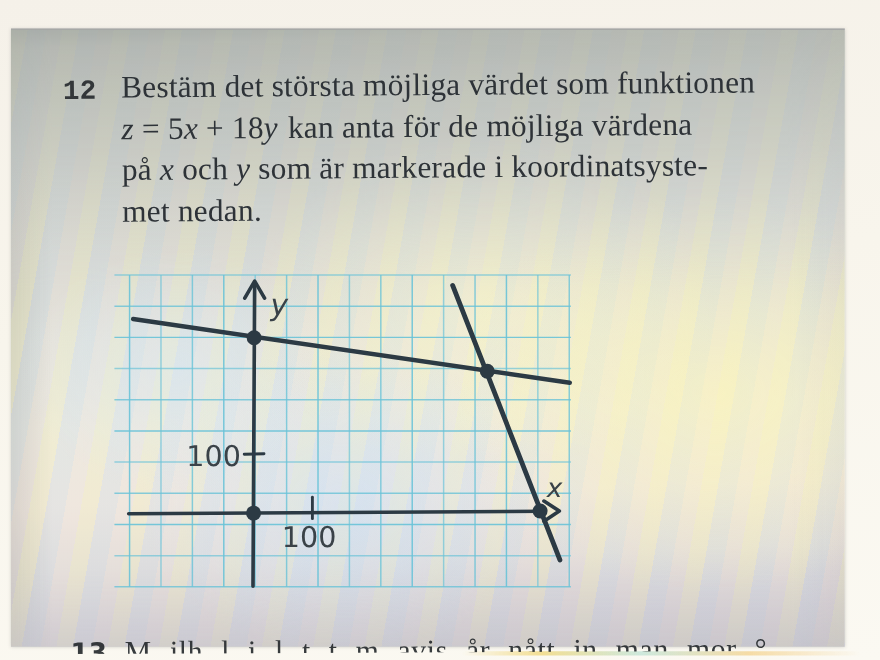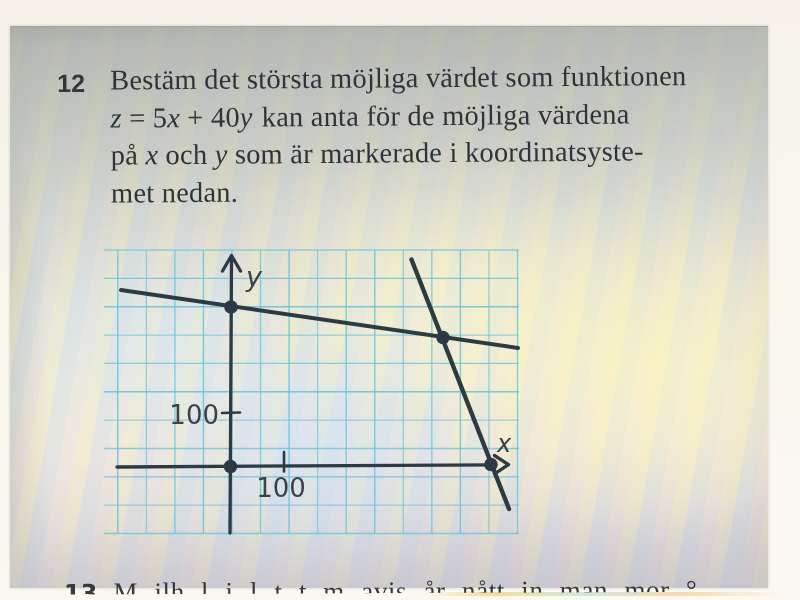--- a/index.html
+++ b/index.html
@@ -20,21 +20,21 @@
       radial-gradient(ellipse 300px 220px at 430px 250px, rgba(255,250,200,.45), rgba(255,250,200,0) 70%),
       radial-gradient(ellipse 200px 160px at 150px 310px, rgba(213,233,250,.40), rgba(213,233,250,0) 70%),
       repeating-linear-gradient(100deg, rgba(255,242,170,.20) 0 15px, rgba(185,205,250,.15) 15px 32px, rgba(255,215,230,.10) 32px 46px),
       linear-gradient(90deg, rgba(100,106,102,.18) 0, rgba(100,106,102,0) 5%, rgba(0,0,0,0) 93%, rgba(140,140,148,.10) 100%);
     -webkit-mask-image:linear-gradient(180deg, rgba(0,0,0,.22) 0%, rgba(0,0,0,.45) 20%, #000 42%, #000 88%, rgba(0,0,0,.55) 100%);
     mask-image:linear-gradient(180deg, rgba(0,0,0,.22) 0%, rgba(0,0,0,.45) 20%, #000 42%, #000 88%, rgba(0,0,0,.55) 100%);}
   .statement{position:absolute;left:57px;top:62px;width:705px;
     color:#2e3338;font-size:28.5px;line-height:37.6px;letter-spacing:.2px;
     transform:rotate(-.45deg);transform-origin:left top;}
   .statement .num{position:absolute;left:0;top:3px;
-    font-family:Liberation Sans, sans-serif;font-weight:700;font-size:25px;color:#33373a;}
+    font-family:Liberation Mono, monospace;font-weight:700;font-size:25px;color:#33373a;}
   .statement .lines{margin-left:53px;}
   .statement .ln{display:block;white-space:nowrap;}
   .mvar{font-style:italic;}
   .eqgap{display:inline-block;width:9px;}
   .fragment{position:absolute;left:64px;top:576px;width:720px;height:17px;overflow:hidden;
     white-space:nowrap;font-size:27px;color:rgba(38,42,46,.92);
     letter-spacing:.6px;word-spacing:9px;transform:rotate(-.25deg);z-index:5;}
   .fragment .fnum{font-family:"DejaVu Sans",sans-serif;font-weight:700;font-size:24px;
     margin-right:16px;letter-spacing:0;}
   #fig{position:absolute;left:85px;top:243px;width:440px;height:298px;z-index:3;}
@@ -49,21 +49,21 @@
 <div class="scene">
 
   <div class="page">
     <div class="moire"></div>
   </div>
 
   <div class="statement">
     <span class="num">12</span>
     <div class="lines">
       <span class="ln">Bestäm det största möjliga värdet som funktionen</span>
-      <span class="ln"><span class="mvar">z</span><span> = 5</span><span class="mvar">x</span><span> + 40</span><span class="mvar">y</span><span class="eqgap"></span><span>kan anta för de möjliga värdena</span></span>
+      <span class="ln"><span class="mvar">z</span><span> = 5</span><span class="mvar">x</span><span> + 18</span><span class="mvar">y</span><span class="eqgap"></span><span>kan anta för de möjliga värdena</span></span>
       <span class="ln"><span>på </span><span class="mvar">x</span><span> och </span><span class="mvar">y</span><span> som är markerade i koordinatsyste-</span></span>
       <span class="ln">met nedan.</span>
     </div>
   </div>
 
   <svg id="fig" xmlns="http://www.w3.org/2000/svg" viewBox="85 243 440 298">
       <line x1="117.8" y1="250" x2="117.8" y2="533.5" stroke="#6ac3d8" stroke-width="1.35" opacity="0.9"></line>
       <line x1="146.35" y1="250" x2="146.35" y2="533.5" stroke="#6ac3d8" stroke-width="1.35" opacity="0.68"></line>
       <line x1="174.9" y1="250" x2="174.9" y2="533.5" stroke="#6ac3d8" stroke-width="1.35" opacity="0.8"></line>
       <line x1="203.45" y1="250" x2="203.45" y2="533.5" stroke="#6ac3d8" stroke-width="1.35" opacity="0.9"></line>

